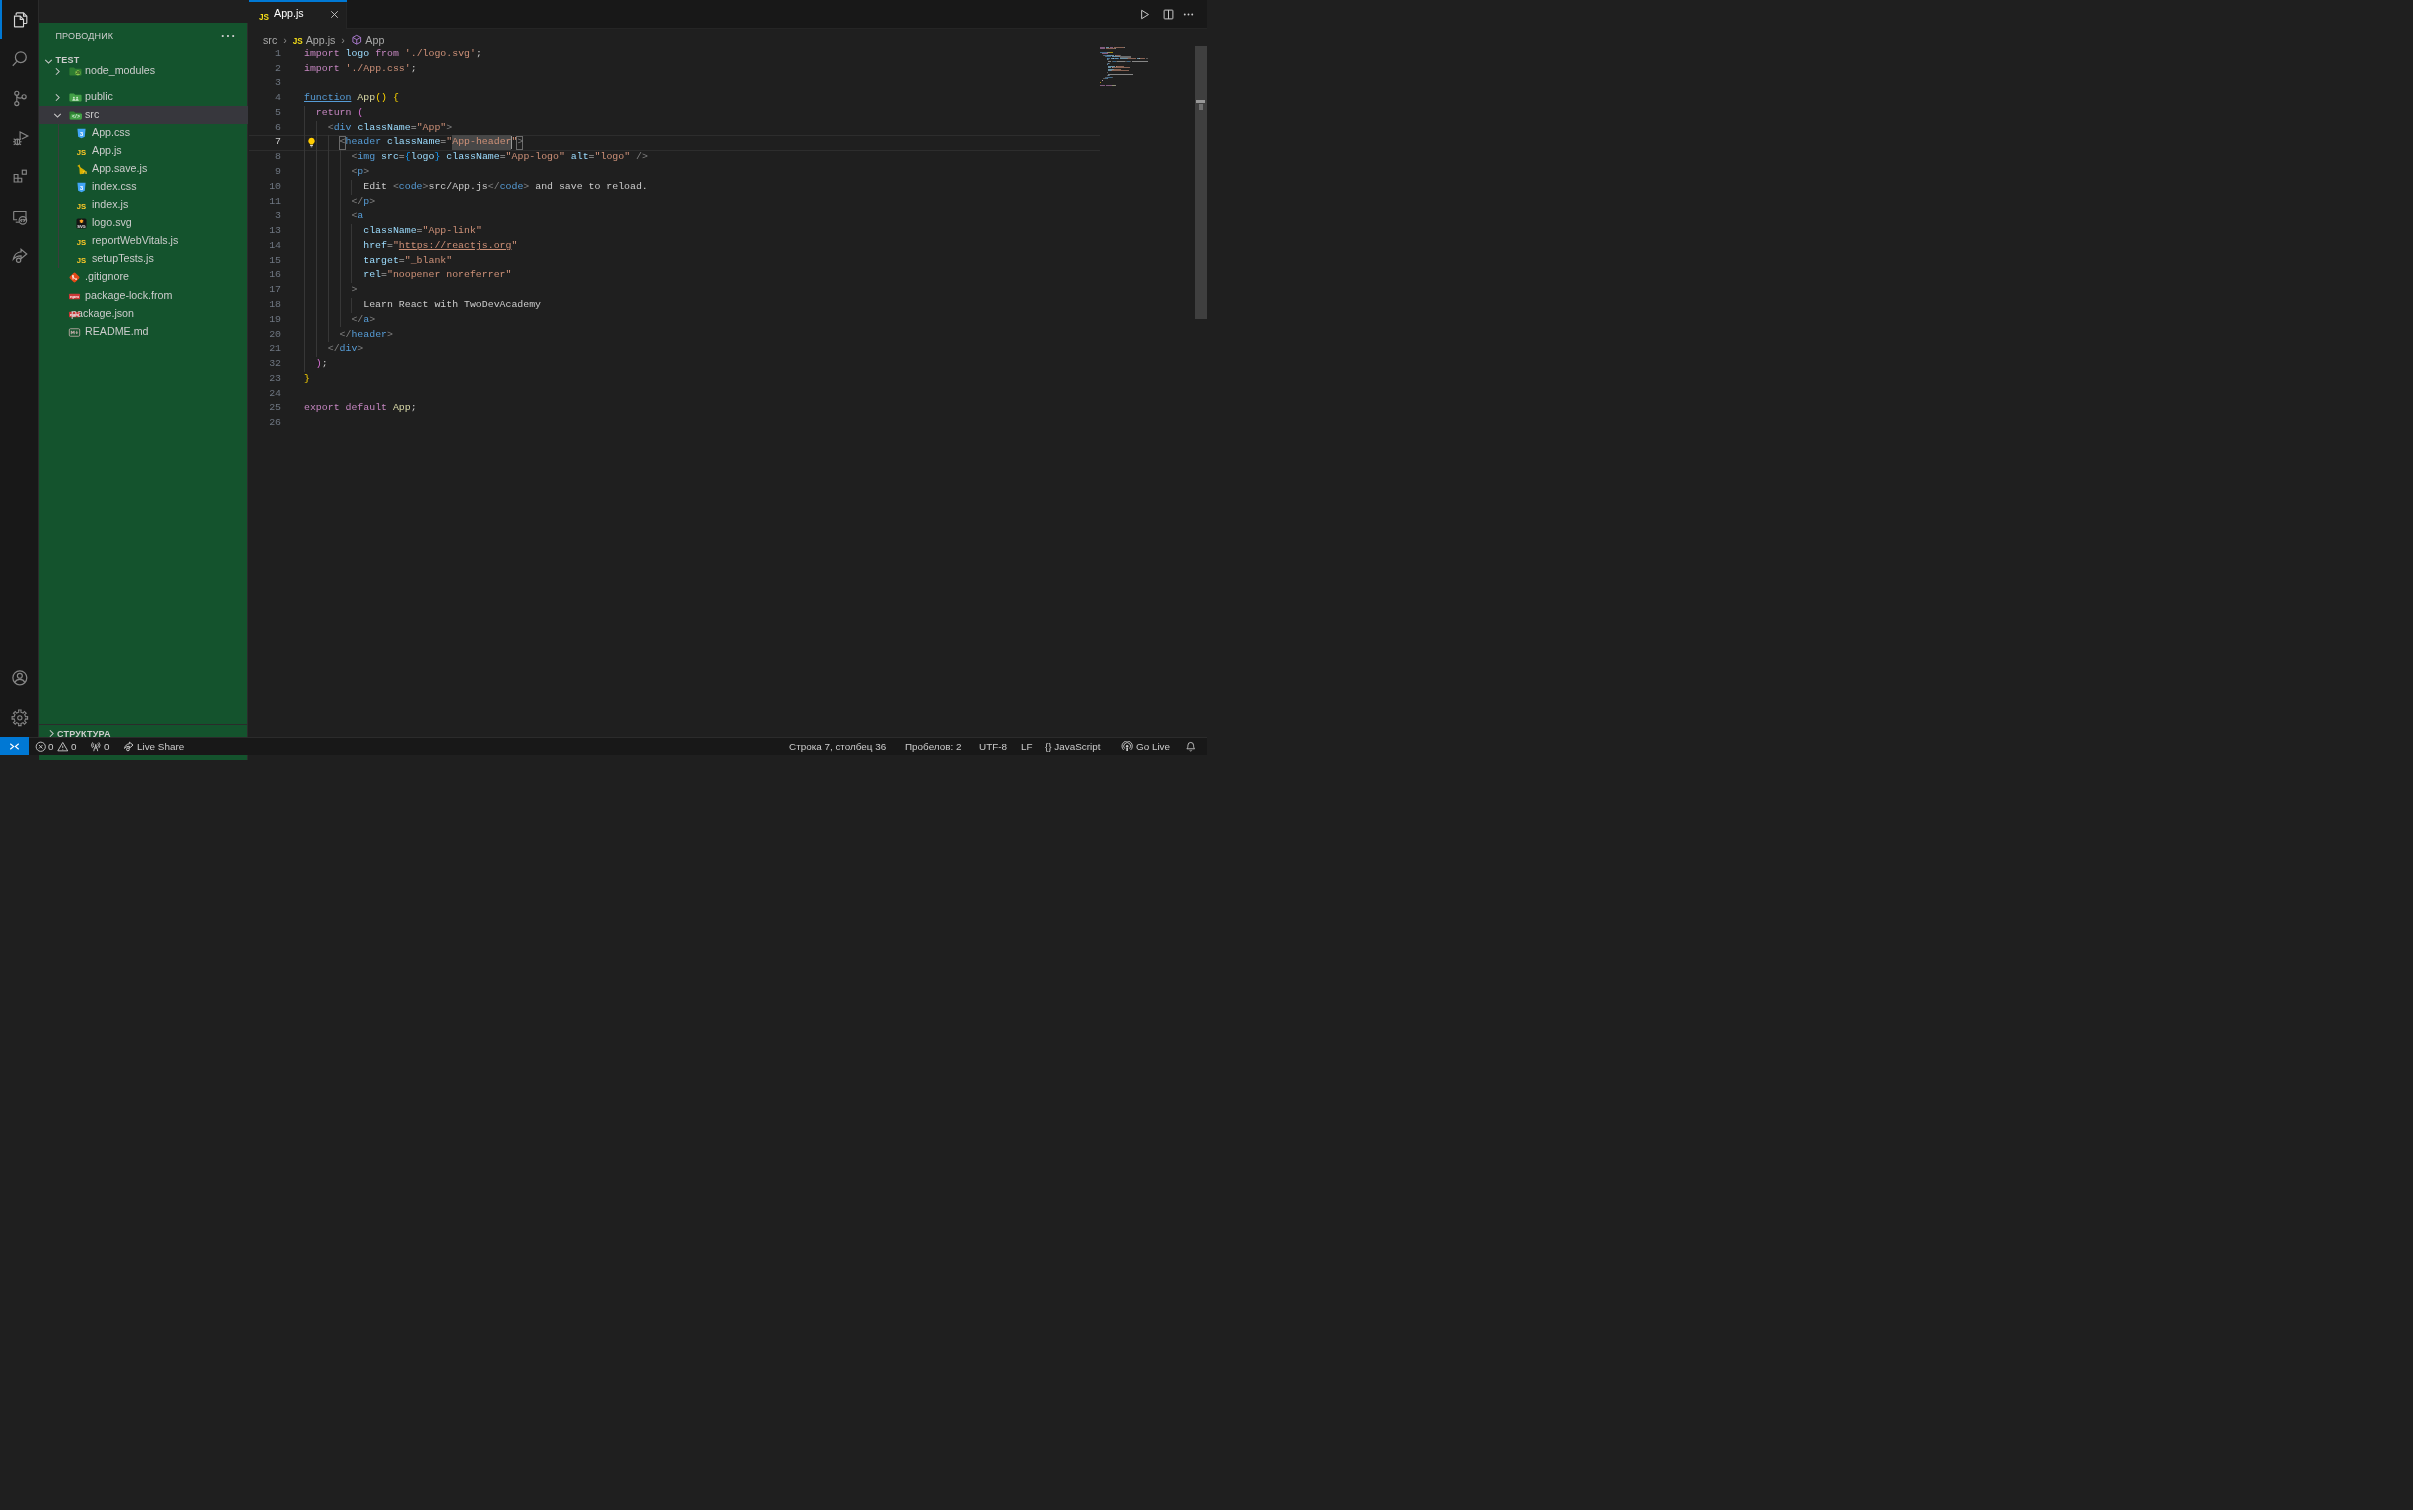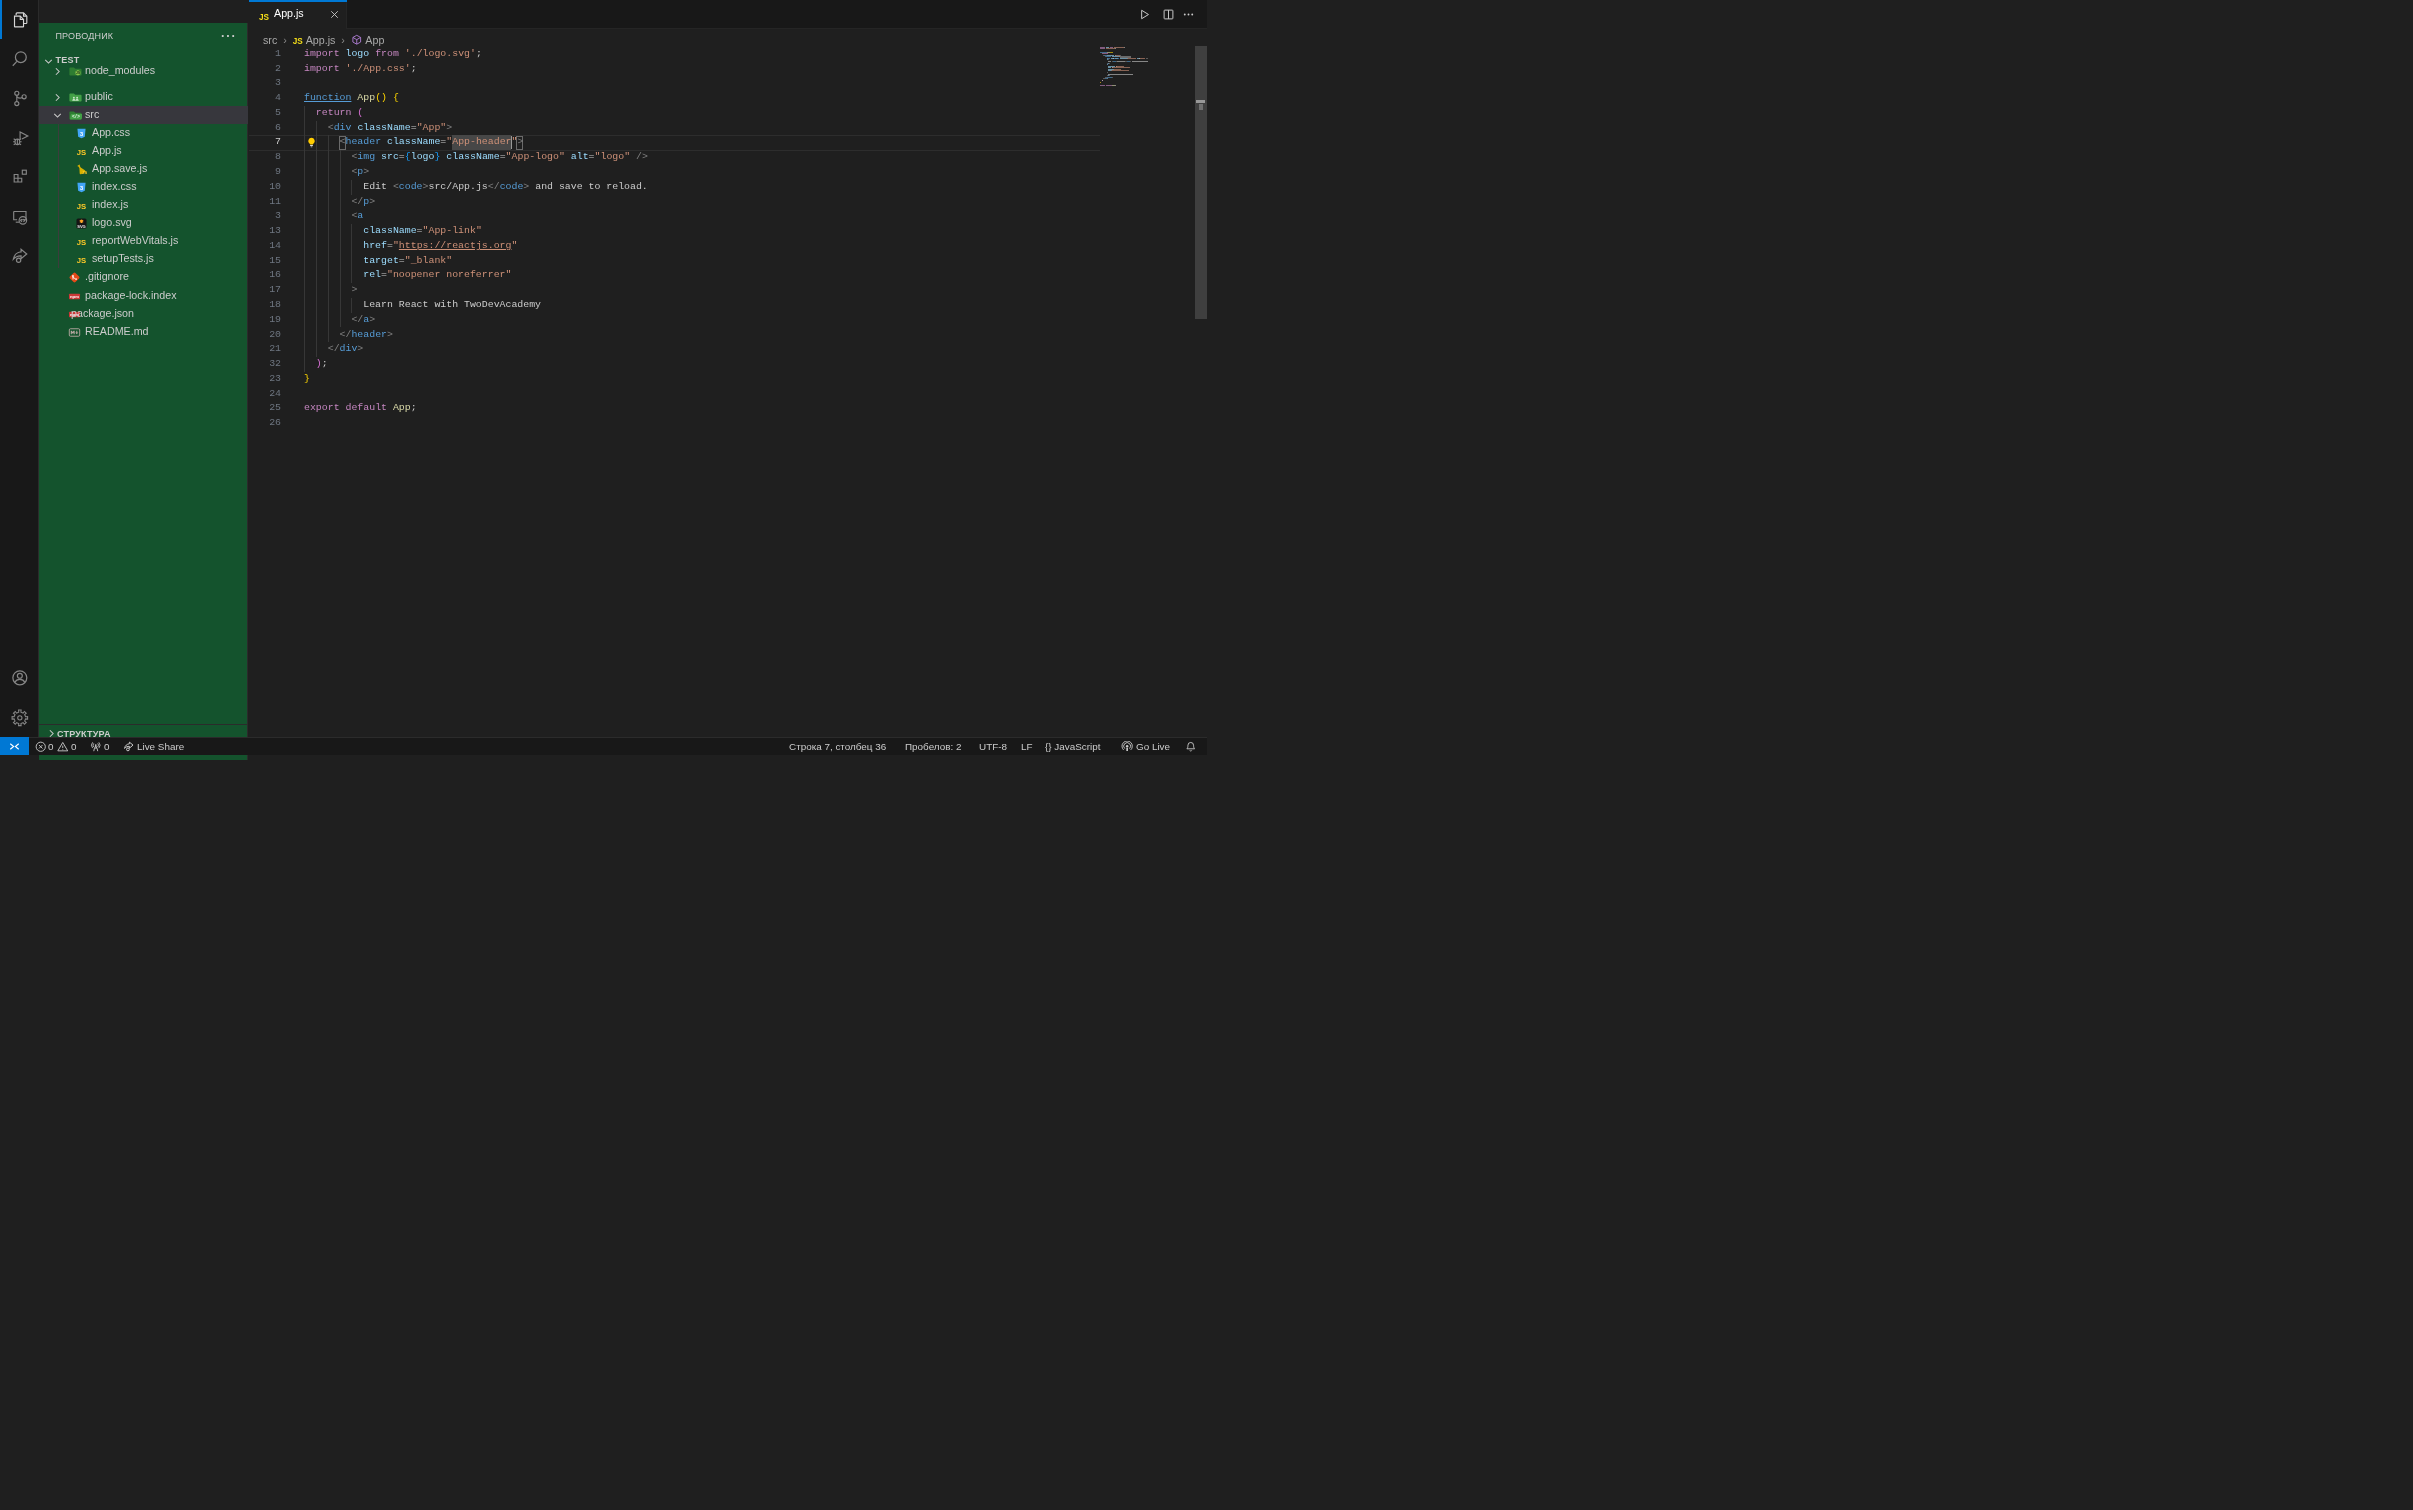--- a/index.html
+++ b/index.html
@@ -328,21 +328,21 @@
           <circle cx="9.9" cy="9.9" r="1.1" fill="#fff"></circle>
           <path d="M6.1 6.1 L6.1 10.5 M6.1 7.2 Q6.1 9 8.8 9.2" stroke="#fff" stroke-width="1" fill="none"></path>
         </svg></div>
       <div style="position:absolute;left:46px;top:2.1px;">.gitignore</div>
     </div>
 <div class="trow" style="top:264px;">
       <div style="position:absolute;left:29px;top:2.5px;"><svg width="13" height="13" viewBox="0 0 16 16" style="font-size:13px">
           <rect x="1.2" y="4.6" width="13.6" height="6.8" rx="1" fill="#cb3837"></rect>
           <text x="8" y="9.9" font-size="5.2" font-weight="bold" fill="#fff" text-anchor="middle" font-family="Liberation Sans">npm</text>
         </svg></div>
-      <div style="position:absolute;left:46px;top:2.1px;">package-lock.index</div>
+      <div style="position:absolute;left:46px;top:2.1px;">package-lock.from</div>
     </div>
 <div class="trow" style="top:282px;">
       <div style="position:absolute;left:29px;top:2.5px;"><svg width="13" height="13" viewBox="0 0 16 16" style="font-size:13px">
           <rect x="1.2" y="4.6" width="13.6" height="6.8" rx="1" fill="#cb3837"></rect>
           <text x="8" y="9.9" font-size="5.2" font-weight="bold" fill="#fff" text-anchor="middle" font-family="Liberation Sans">npm</text>
         </svg></div>
       <div style="position:absolute;left:32px;top:2.1px;">package.json</div>
     </div>
 <div class="trow" style="top:300px;">
       <div style="position:absolute;left:29px;top:2.5px;"><svg width="13" height="13" viewBox="0 0 16 16">

